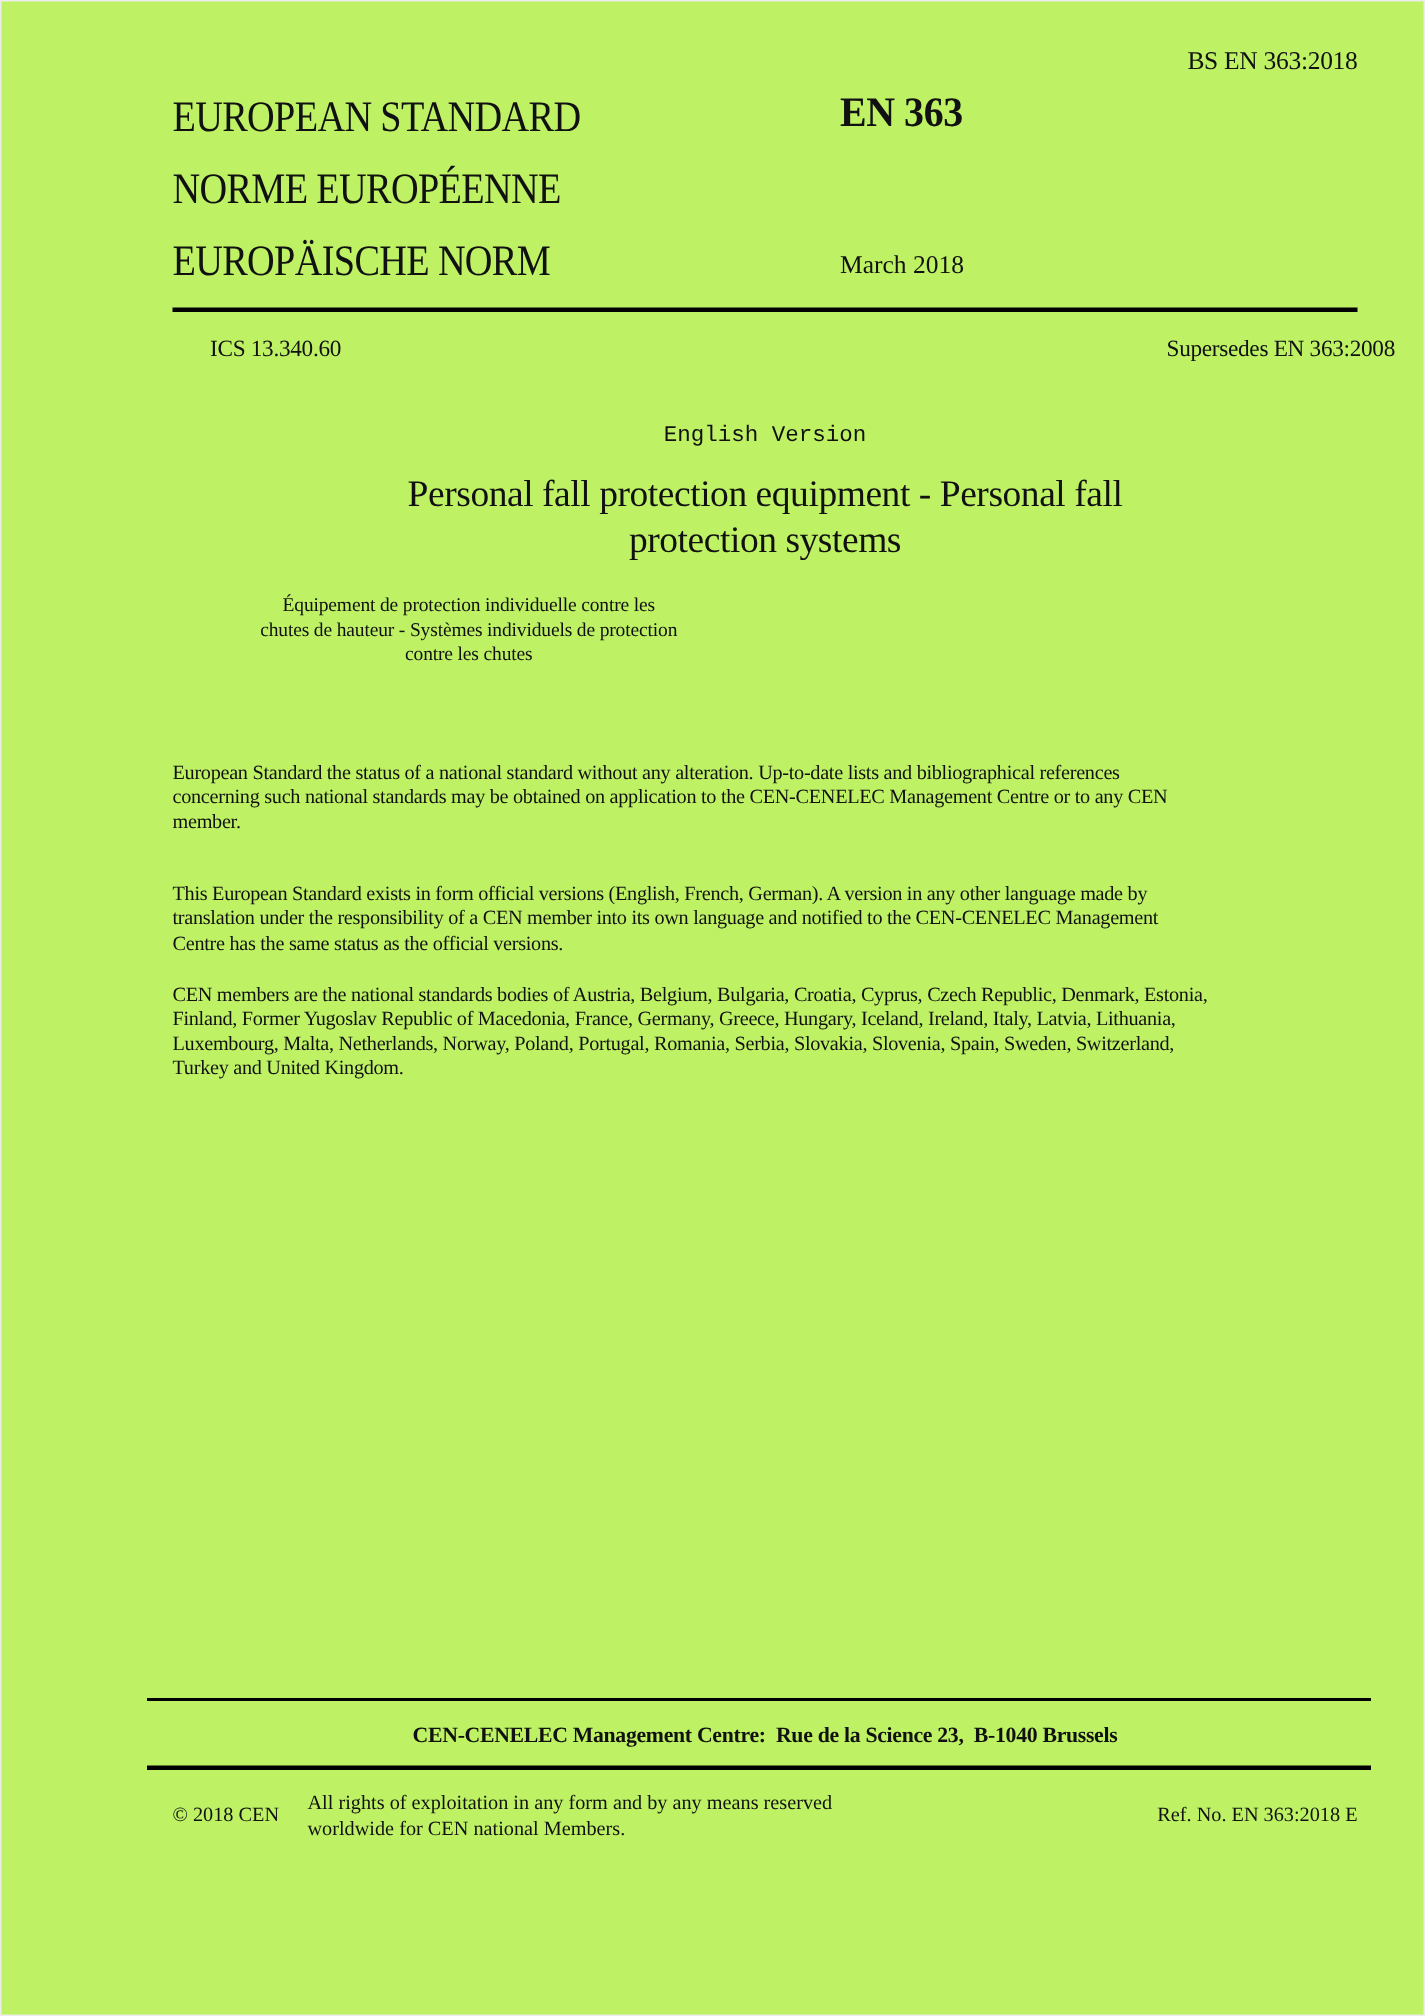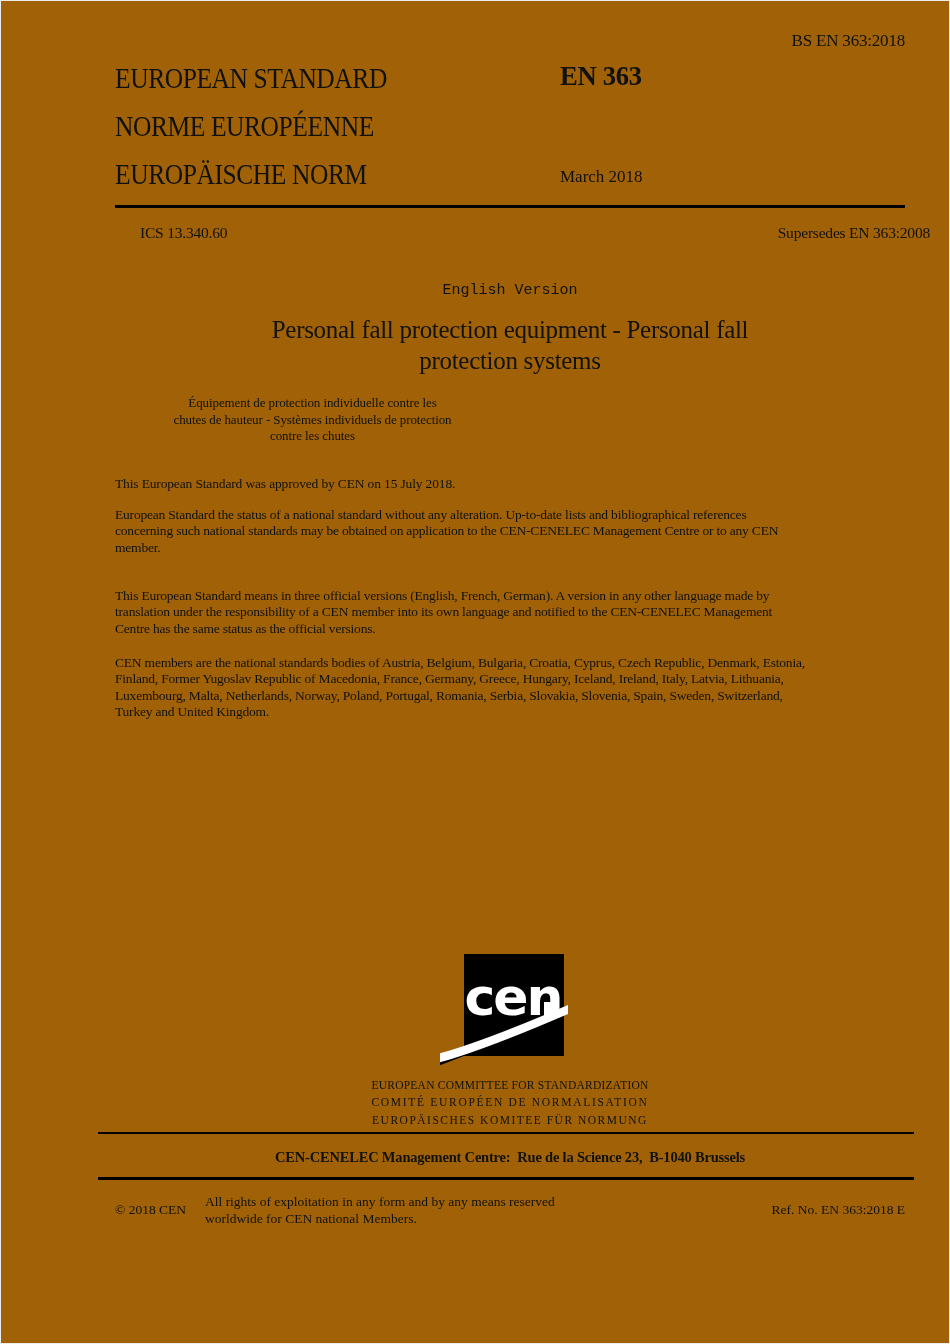--- a/index.html
+++ b/index.html
@@ -1,19 +1,19 @@
 <!DOCTYPE html>
 <html><head>
 <meta charset="utf-8">
 <style>
   html,body{margin:0;padding:0;background:#ffffff;}
   .page{
     position:relative;
     width:950px;height:1344px;
-    background:#a16207;
+    background:#bef264;
     color:#111111;
     font-family:"Liberation Serif", serif;
     overflow:hidden;
     box-shadow: inset 0 0 0 1px #ececec;
   }
   .abs{position:absolute;}
   
   .bsi-ref{top:31px;right:45px;font-size:17px;letter-spacing:-0.2px;}
   .mast-line{left:115px;font-size:29px;letter-spacing:-0.5px;transform:scaleX(0.88);transform-origin:left center;white-space:nowrap;}
   .mast1{top:62px;}
@@ -78,50 +78,37 @@
       <div>protection systems</div>
     </div>
   <div class="abs subtitles">
     <div class="subtitle">
         <div>Équipement de protection individuelle contre les</div>
         <div>chutes de hauteur - Systèmes individuels de protection</div>
         <div>contre les chutes</div>
       </div>
   </div>
 
-  <div class="abs approval">This European Standard was approved by CEN on 15 July 2018.</div>
   <div class="abs para p1">
       <div>European Standard the status of a national standard without any alteration. Up-to-date lists and bibliographical references</div>
       <div>concerning such national standards may be obtained on application to the CEN-CENELEC Management Centre or to any CEN</div>
       <div>member.</div>
     </div>
   <div class="abs para p2">
-      <div>This European Standard means in three official versions (English, French, German). A version in any other language made by</div>
+      <div>This European Standard exists in form official versions (English, French, German). A version in any other language made by</div>
       <div>translation under the responsibility of a CEN member into its own language and notified to the CEN-CENELEC Management</div>
       <div>Centre has the same status as the official versions.</div>
     </div>
   <div class="abs para p3">
       <div>CEN members are the national standards bodies of Austria, Belgium, Bulgaria, Croatia, Cyprus, Czech Republic, Denmark, Estonia,</div>
       <div>Finland, Former Yugoslav Republic of Macedonia, France, Germany, Greece, Hungary, Iceland, Ireland, Italy, Latvia, Lithuania,</div>
       <div>Luxembourg, Malta, Netherlands, Norway, Poland, Portugal, Romania, Serbia, Slovakia, Slovenia, Spain, Sweden, Switzerland,</div>
       <div>Turkey and United Kingdom.</div>
     </div>
 
-  <div class="abs logo-block">
-    <svg class="logo-svg" viewBox="0 0 134 114" xmlns="http://www.w3.org/2000/svg">
-      <rect x="24" y="0" width="100" height="102" fill="#000000"></rect>
-      <polygon points="24,102 24,92 -2,104 -2,112" fill="#000000"></polygon>
-      <text x="73" y="61" text-anchor="middle" font-family="DejaVu Sans, Liberation Sans, sans-serif" font-size="52" font-weight="bold" letter-spacing="-2" fill="#ffffff">cen</text>
-      <rect x="104" y="48" width="10" height="18" fill="#ffffff"></rect>
-      <path d="M -6 110 Q 40 98 128 60 L 128 51 Q 40 89 -6 101 Z" fill="#ffffff"></path>
-    </svg>
-    <div class="cap cap1">EUROPEAN COMMITTEE FOR STANDARDIZATION</div>
-    <div class="cap cap2">COMITÉ EUROPÉEN DE NORMALISATION</div>
-    <div class="cap cap3">EUROPÄISCHES KOMITEE FÜR NORMUNG</div>
-  </div>
 
   <div class="abs rule rule-thin"></div>
   <div class="abs mgmt-line">CEN-CENELEC Management Centre:  Rue de la Science 23,  B-1040 Brussels</div>
   <div class="abs rule rule-thick"></div>
 
   <div class="abs footer-copy">© 2018 CEN</div>
   <div class="abs footer-rights">
       <div>All rights of exploitation in any form and by any means reserved</div>
       <div>worldwide for CEN national Members.</div>
     </div>

